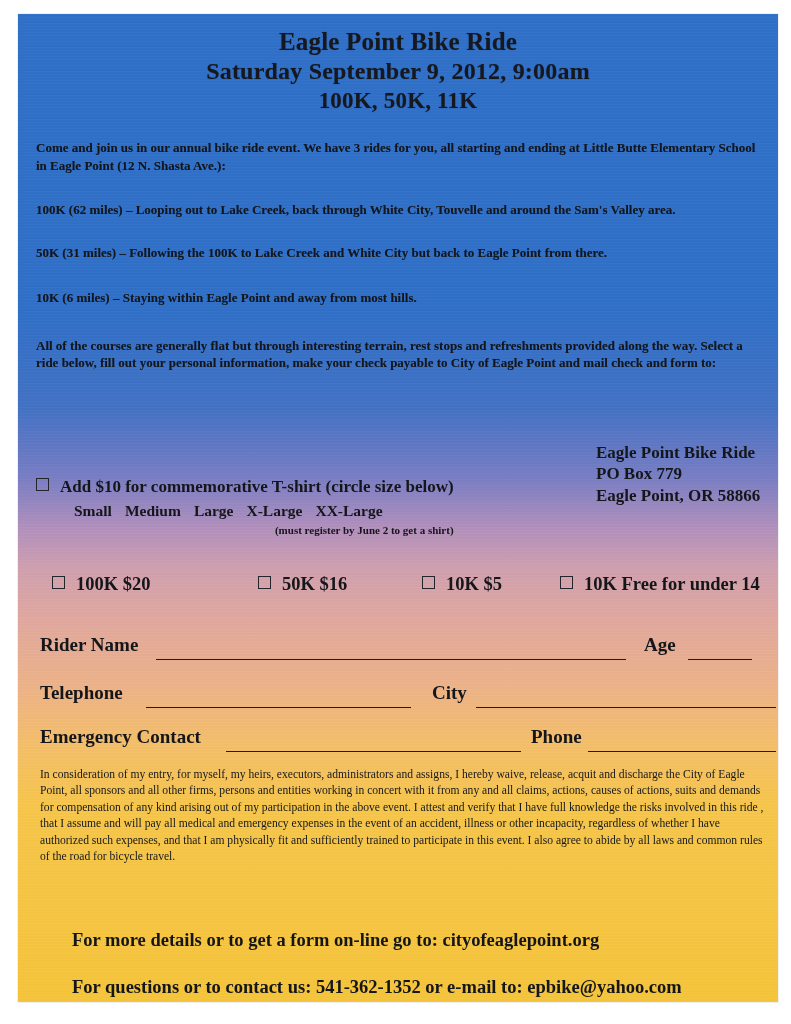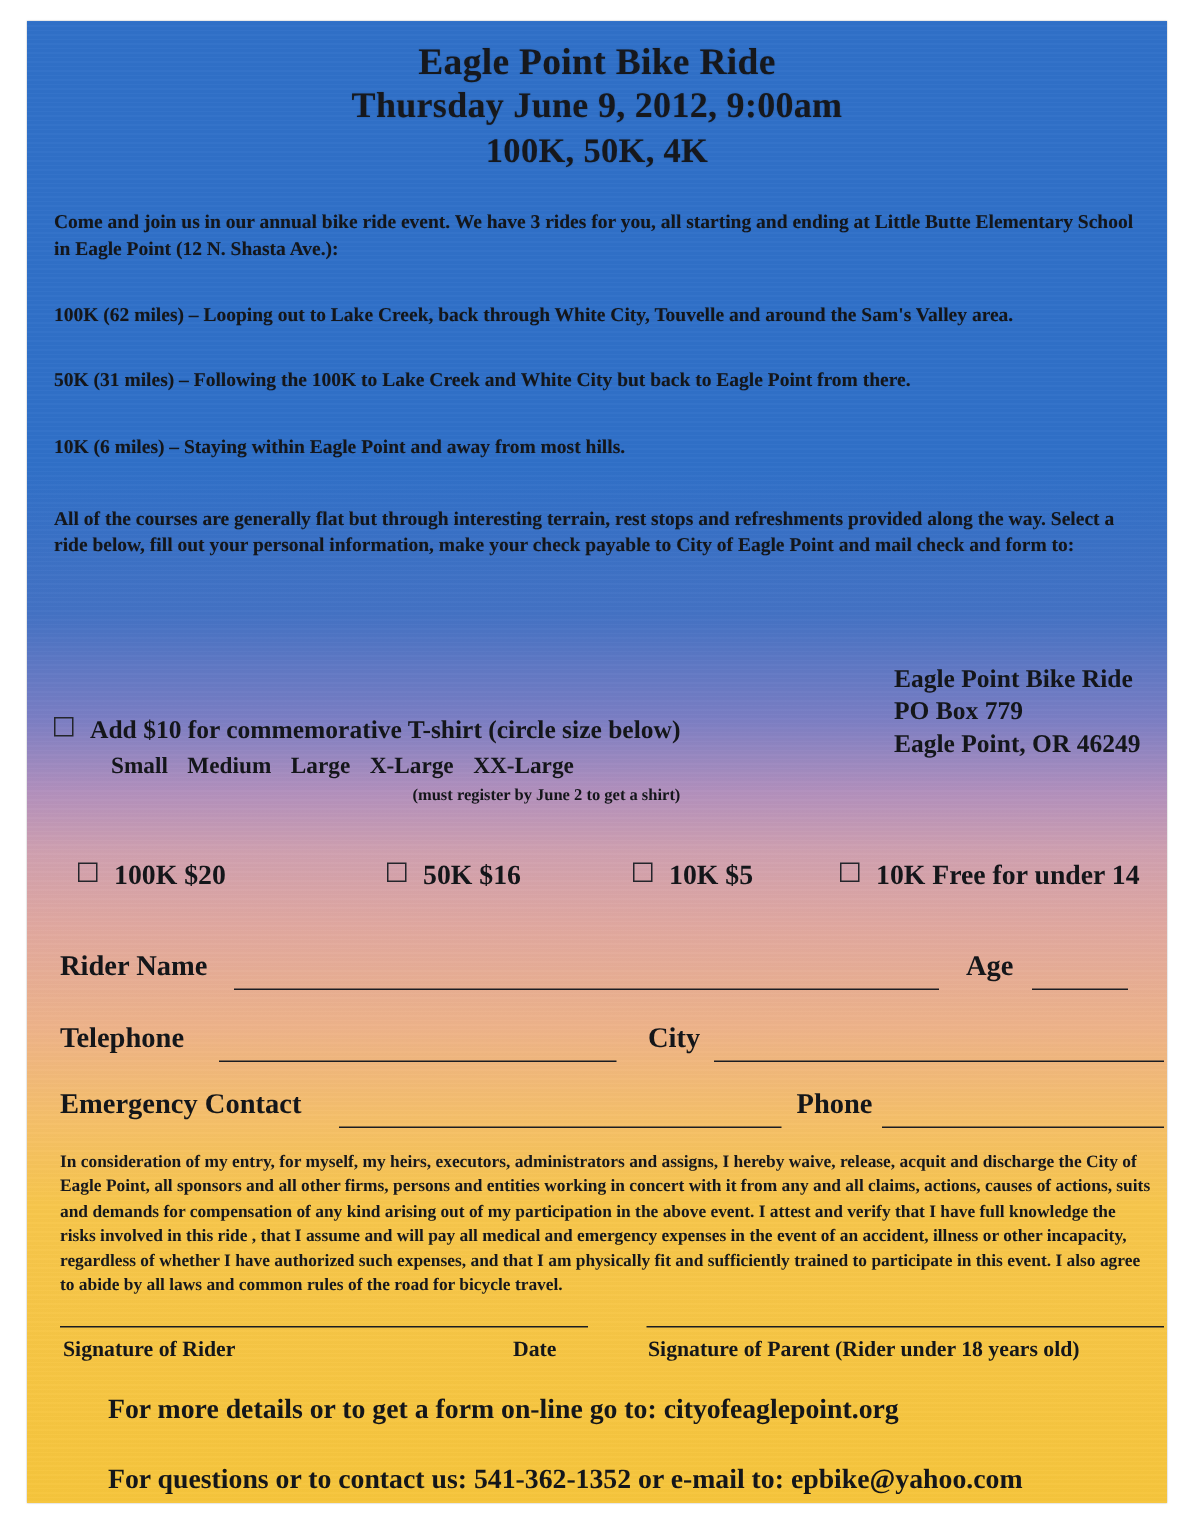--- a/index.html
+++ b/index.html
@@ -182,21 +182,21 @@
   }
 
   
   #waiver-text {
     position: absolute;
     left: 22px;
     top: 753px;
     width: 730px;
     z-index: 3;
     font-size: 11.6px;
-    font-weight: bold;
+    font-weight: normal;
     color: #16181d;
     line-height: 1.42;
     text-align: left;
   }
 
   
   #signature-block {
     position: absolute;
     left: 18px;
     top: 866px;
@@ -230,35 +230,35 @@
   #footer-questions { top: 963px; }
 </style>
 </head>
 <body>
 
 <div id="flyer-page">
   <div class="inner">
 
     <div id="header-block">
       <div class="hline" id="title-line">Eagle Point Bike Ride</div>
-      <div class="hline" id="date-line">Thursday June 9, 2012, 9:00am</div>
-      <div class="hline" id="distance-line">100K, 50K, 4K</div>
+      <div class="hline" id="date-line">Saturday September 9, 2012, 9:00am</div>
+      <div class="hline" id="distance-line">100K, 50K, 11K</div>
     </div>
 
     <p class="para" id="intro-para">Come and join us in our annual bike ride event.  We have 3 rides for you, all starting and ending at Little Butte Elementary School in Eagle Point (12 N. Shasta Ave.):</p>
     <p class="para" id="ride-100k">100K (62 miles) – Looping out to Lake Creek, back through White City, Touvelle and around the Sam's Valley area.</p>
     <p class="para" id="ride-50k">50K (31 miles) – Following the 100K to Lake Creek and White City but back to Eagle Point from there.</p>
     <p class="para" id="ride-10k">10K (6 miles) – Staying within Eagle Point and away from most hills.</p>
     <p class="para" id="courses-para">All of the courses are generally flat but through interesting terrain, rest stops and refreshments provided along the way.  Select a ride below, fill out your personal information, make your check payable to City of Eagle Point and mail check and form to:</p>
   </div>
 
   <div id="mail-address">
     <div>Eagle Point Bike Ride</div>
     <div>PO Box 779</div>
-    <div>Eagle Point, OR  46249</div>
+    <div>Eagle Point, OR  58866</div>
   </div>
 
   <div id="tshirt-block">
     <div id="tshirt-line">
       <span class="chk"></span><span>Add $10 for commemorative T-shirt (circle size below)</span>
     </div>
     <div id="tshirt-sizes">
       <span>Small</span><span>Medium</span><span>Large</span><span>X-Large</span><span>XX-Large</span>
     </div>
     <div id="tshirt-note">(must register by June 2 to get a shirt)</div>
@@ -295,23 +295,16 @@
 
   <div class="form-row" id="form-row-3">
     <span class="fld" style="left:4px;">Emergency Contact</span>
     <span class="rule" style="left:190px; width:295px; top:25px;"></span>
     <span class="fld" style="left:495px;">Phone</span>
     <span class="rule" style="left:552px; width:188px; top:25px;"></span>
   </div>
 
   <div id="waiver-text">In consideration of my entry, for myself, my heirs, executors, administrators and assigns, I hereby waive, release, acquit and discharge the City of Eagle Point, all sponsors and all other firms, persons and entities working in concert with it from any and all claims, actions, causes of actions, suits and demands for compensation of any kind arising out of my participation in the above event.  I attest and verify that I have full knowledge the risks involved in this ride , that I assume and will pay all medical and emergency expenses in the event of an accident, illness or other incapacity, regardless of whether I have authorized such expenses, and that I am physically fit and sufficiently trained to participate in this event.  I also agree to abide by all laws and common rules of  the road for bicycle travel.</div>
 
-  <div id="signature-block">
-    <span class="rule" id="sig-rule-rider"></span>
-    <span class="rule" id="sig-rule-parent"></span>
-    <span class="sig-label" id="sig-label-rider">Signature of Rider</span>
-    <span class="sig-label" id="sig-label-date">Date</span>
-    <span class="sig-label" id="sig-label-parent">Signature of Parent (Rider under 18 years old)</span>
-  </div>
 
   <div class="footer-line" id="footer-details">For more details or to get a form on-line go to: cityofeaglepoint.org</div>
   <div class="footer-line" id="footer-questions">For questions or to contact us:  541-362-1352  or  e-mail to: epbike@yahoo.com</div>
 </div>
 
 </body></html>

